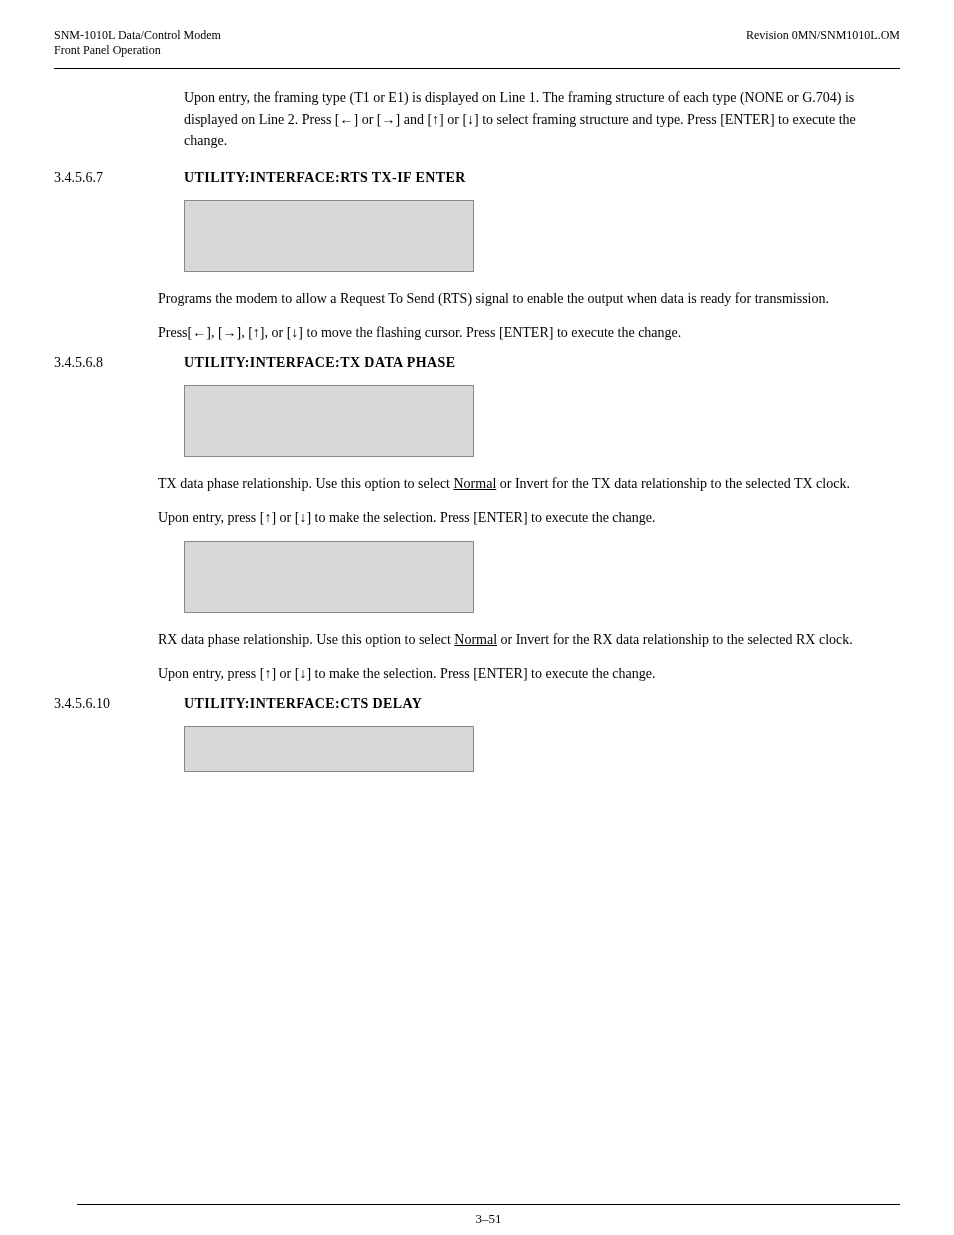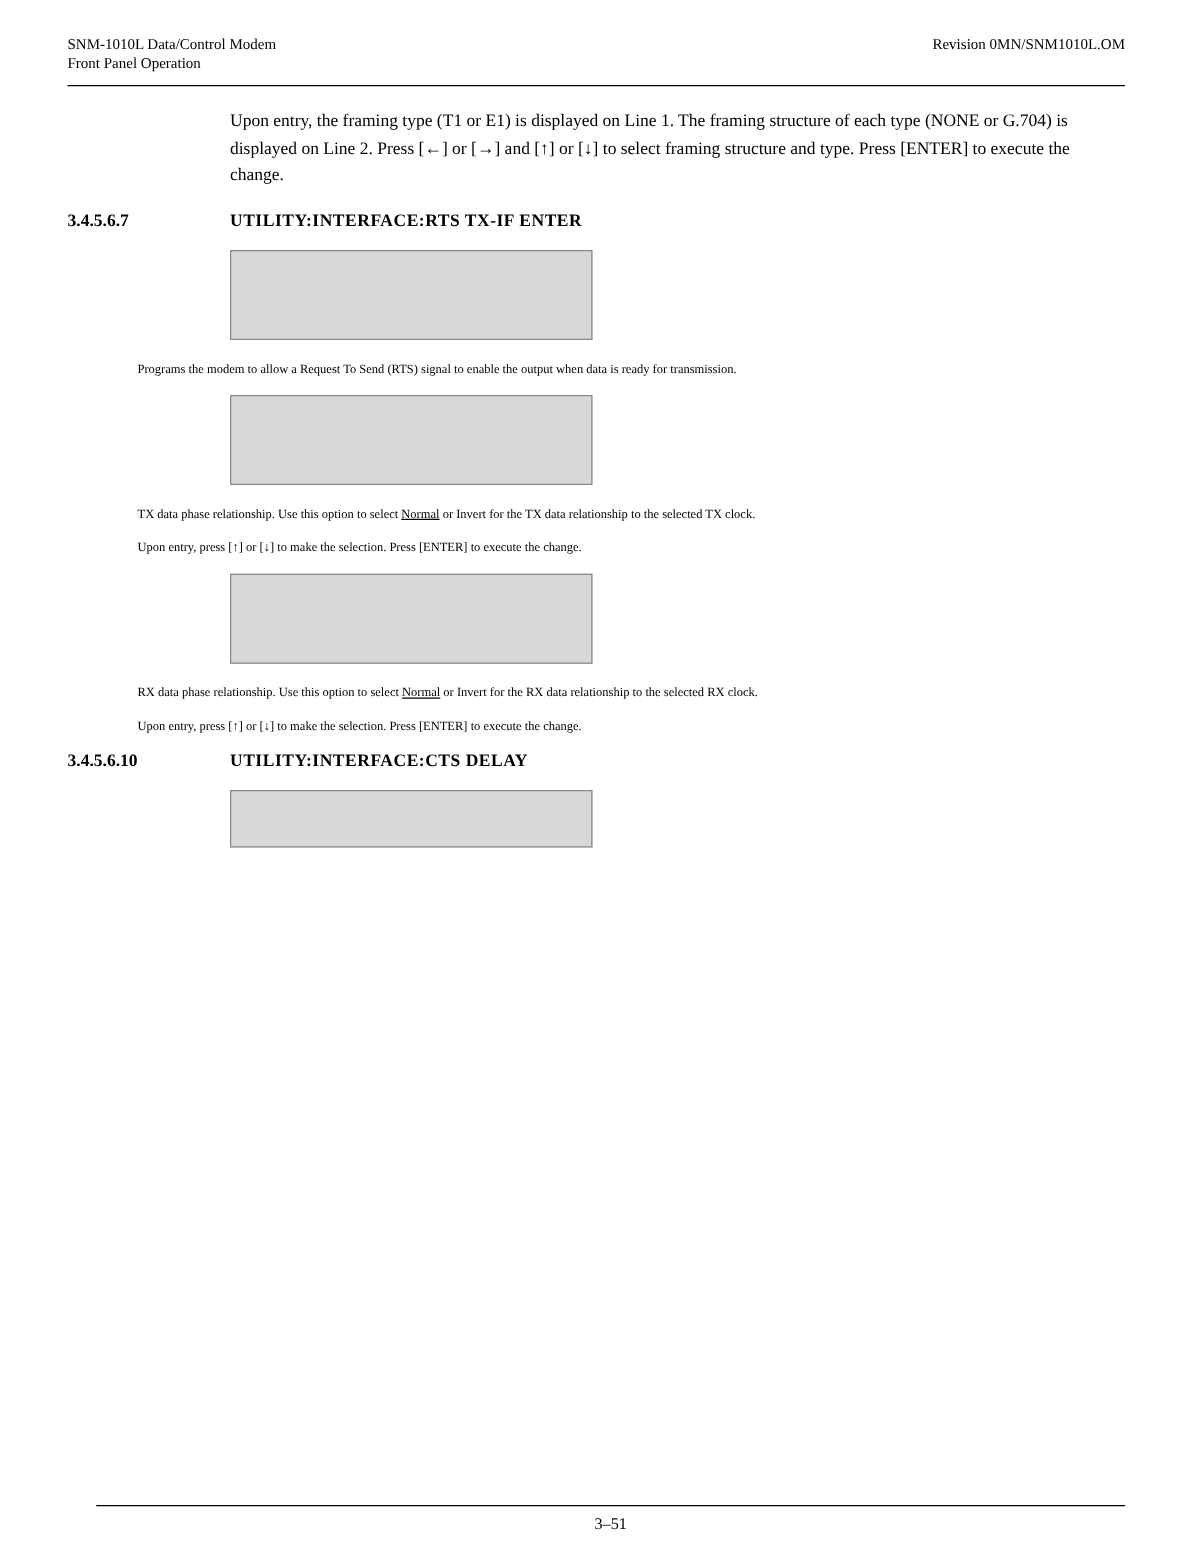--- a/index.html
+++ b/index.html
@@ -52,21 +52,21 @@
     }
 
     
     .section-heading {
       display: flex;
       align-items: baseline;
       margin-bottom: 14px;
     }
     .section-num {
       font-size: 14px;
-      font-weight: bold;
+      font-weight: normal;
       min-width: 130px;
     }
     .section-title {
       font-size: 14px;
       font-weight: bold;
       letter-spacing: 0.03em;
     }
 
     
     .lcd-wrapper {
@@ -76,24 +76,24 @@
     .lcd-box {
       width: 290px;
       height: 72px;
       border: 1.5px solid #888;
       background: #d8d8d8;
       display: block;
     }
 
     
     .section-para {
-      margin-left: 56px;
+      margin-left: 104px;
       margin-bottom: 12px;
       line-height: 1.55;
-      font-size: 10px;
+      font-size: 14px;
     }
 
     
     .footer {
       position: absolute;
       bottom: 0;
       left: 0;
       right: 0;
       padding-left: 23px;
     }
@@ -139,21 +139,28 @@
     <div class="section-heading">
       <span class="section-num">3.4.5.6.7</span>
       <span class="section-title">UTILITY:INTERFACE:RTS TX-IF ENTER</span>
     </div>
     <div class="lcd-wrapper">
       <div class="lcd-box"></div>
     </div>
     <p class="section-para">
       Programs the modem to allow a Request To Send (RTS) signal to enable the output when data is ready for transmission.
     </p>
+    <p class="section-para">
+      Press[←], [→], [↑], or [↓] to move the flashing cursor. Press [ENTER] to execute the change.
+    </p>
 
+    <div class="section-heading">
+      <span class="section-num">3.4.5.6.8</span>
+      <span class="section-title">UTILITY:INTERFACE:TX DATA PHASE</span>
+    </div>
     <div class="lcd-wrapper">
       <div class="lcd-box"></div>
     </div>
     <p class="section-para">
       TX data phase relationship. Use this option to select <span class="ul">Normal</span> or Invert for the TX data relationship to the selected TX clock.
     </p>
     <p class="section-para">
       Upon entry, press [↑] or [↓] to make the selection. Press [ENTER] to execute the change.
     </p>
 

